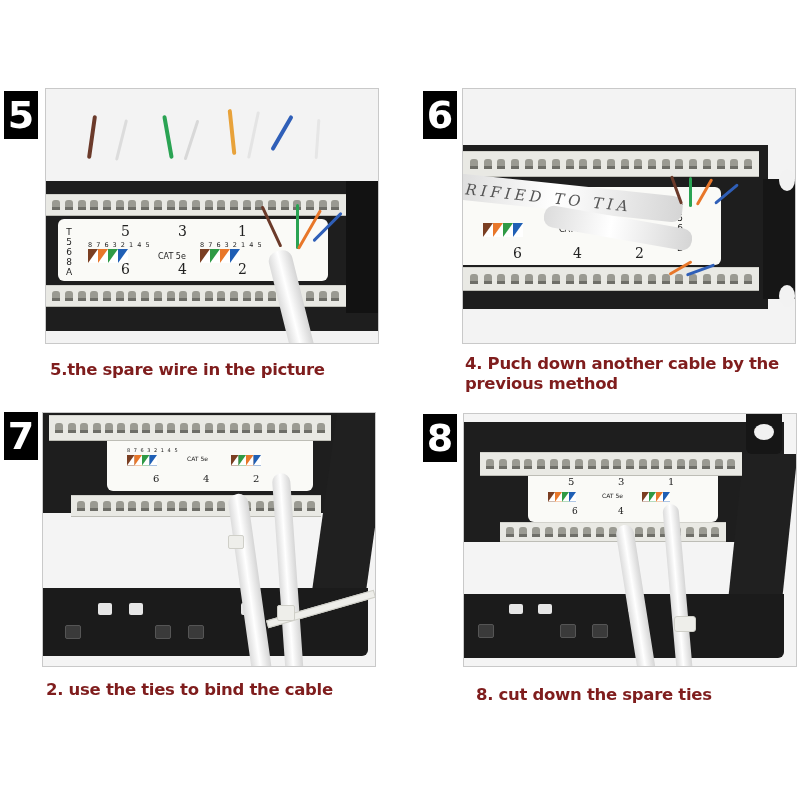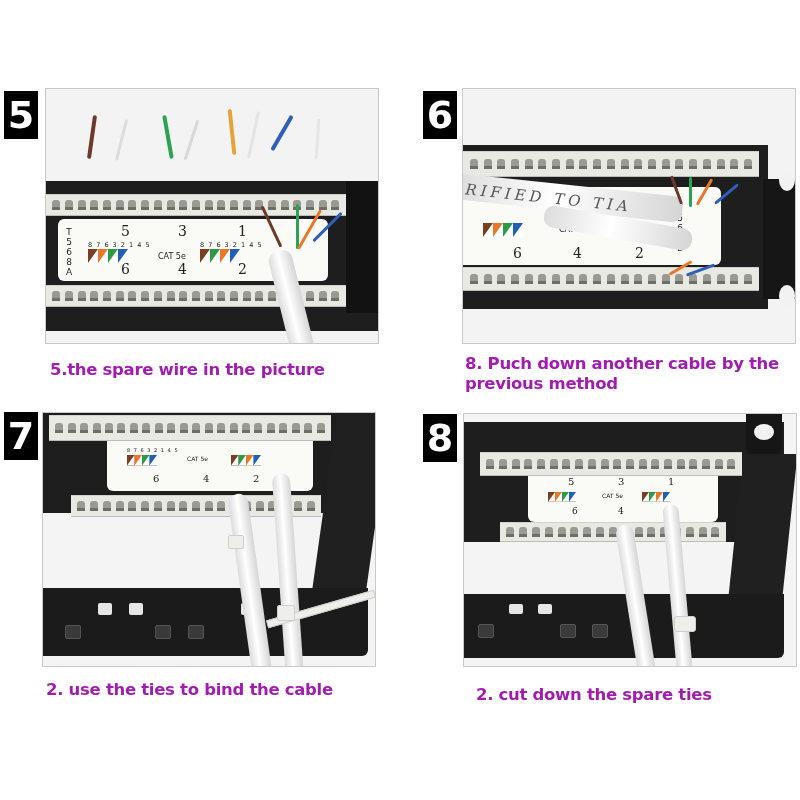--- a/index.html
+++ b/index.html
@@ -4,21 +4,21 @@
 <style>
   html, body { margin:0; padding:0; background:#ffffff; }
   body { width:800px; height:800px; position:relative; overflow:hidden;
          font-family:"Liberation Sans", "DejaVu Sans", sans-serif; }
   .step-num { position:absolute; background:#000; color:#fff; font-weight:bold;
               font-family:"DejaVu Sans","Liberation Sans",sans-serif;
               font-size:38px; line-height:1; display:flex; align-items:center;
               justify-content:center; width:34px; height:48px; }
   .frame { position:absolute; border:1px solid #c9c9c9; background:#f3f3f3; overflow:hidden; box-sizing:border-box; }
   .caption { position:absolute; font-family:"DejaVu Sans","Liberation Sans",sans-serif;
-             font-size:16.5px; color:#a21caf; font-weight:bold; line-height:20px; letter-spacing:-0.3px; }
+             font-size:16.5px; color:#7f1d1d; font-weight:bold; line-height:20px; letter-spacing:-0.3px; }
 
   
   .bar { position:absolute; background:#1e1e1e; }
   .keystone-row { position:absolute; background:#e9e9e4; display:flex; align-items:center; justify-content:space-around; padding:0 4px; box-sizing:border-box; border-top:1px solid #d2d2cc; border-bottom:1px solid #bdbdb6; }
   .keystone-row .pin { width:8px; height:10px; border-radius:3px 3px 0 0; background:#9a9a92; box-shadow:inset 0 -3px 0 #6e6e68; }
   .label-plate { position:absolute; background:#fafaf7; border-radius:6px; }
   .num { position:absolute; font-family:"DejaVu Serif","Liberation Serif",serif; color:#222; font-size:14px; }
   .tiny { position:absolute; font-family:"DejaVu Sans",sans-serif; color:#222; font-size:6.5px; letter-spacing:1px; }
   .t568 { position:absolute; font-family:"DejaVu Sans",sans-serif; font-size:9px; color:#222; line-height:10px; text-align:center; }
   .cat { position:absolute; font-family:"DejaVu Sans",sans-serif; font-size:8px; color:#222; }
@@ -210,21 +210,21 @@
       <i class="pin"></i>
       <i class="pin"></i>
   </div>
   <div class="wire" style="left:212px;top:86px;width:3px;height:30px;background:#6b3a2a;transform:rotate(-20deg);"></div>
   <div class="wire" style="left:226px;top:88px;width:3px;height:30px;background:#2aa353;"></div>
   <div class="wire" style="left:240px;top:88px;width:3px;height:30px;background:#e8772a;transform:rotate(30deg);"></div>
   <div class="wire" style="left:262px;top:90px;width:3px;height:30px;background:#2f5fb8;transform:rotate(50deg);"></div>
   <div class="wire" style="left:236px;top:166px;width:3px;height:30px;background:#2f5fb8;transform:rotate(70deg);"></div>
   <div class="wire" style="left:216px;top:166px;width:3px;height:26px;background:#e8772a;transform:rotate(60deg);"></div>
 </div>
-<div class="caption" style="left: 465px; top: 354px; width: 320px;"><span>8. Puch down another  cable by the previous method</span></div>
+<div class="caption" style="left: 465px; top: 354px; width: 320px;"><span>4. Puch down another  cable by the previous method</span></div>
 
 <div class="step-num" style="left:4px;top:412px;">
     <span>7</span>
   </div>
 <div class="frame" style="left:42px;top:412px;width:334px;height:255px;background:#f4f4f4;">
   <div class="bar" style="left:0;top:0;width:334px;height:100px;"></div>
   <div class="bar" style="left:280px;top:0;width:54px;height:200px;transform:skewX(-8deg);background:#202020;"></div>
   <div class="keystone-row" style="left:6px;top:2px;width:282px;height:26px;">
     <i class="pin"></i>
       <i class="pin"></i>
@@ -378,13 +378,13 @@
   <div class="slot" style="left:45px;top:190px;width:14px;height:10px;"></div>
   <div class="slot" style="left:74px;top:190px;width:14px;height:10px;"></div>
   <div class="slot" style="left:164px;top:188px;width:14px;height:10px;"></div>
   <div class="slot dark" style="left:14px;top:210px;width:14px;height:12px;"></div>
   <div class="slot dark" style="left:96px;top:210px;width:14px;height:12px;"></div>
   <div class="slot dark" style="left:128px;top:210px;width:14px;height:12px;"></div>
   <div class="cable" style="left:164px;top:110px;width:18px;height:170px;transform:rotate(-9deg);"></div>
   <div class="cable" style="left:206px;top:90px;width:16px;height:180px;transform:rotate(-5deg);"></div>
   <div class="tie" style="left:210px;top:202px;width:20px;height:14px;border-radius:3px;"></div>
 </div>
-<div class="caption" style="left:476px;top:685px;">2. cut down the spare ties</div>
+<div class="caption" style="left:476px;top:685px;">8. cut down the spare ties</div>
 
 </body></html>

